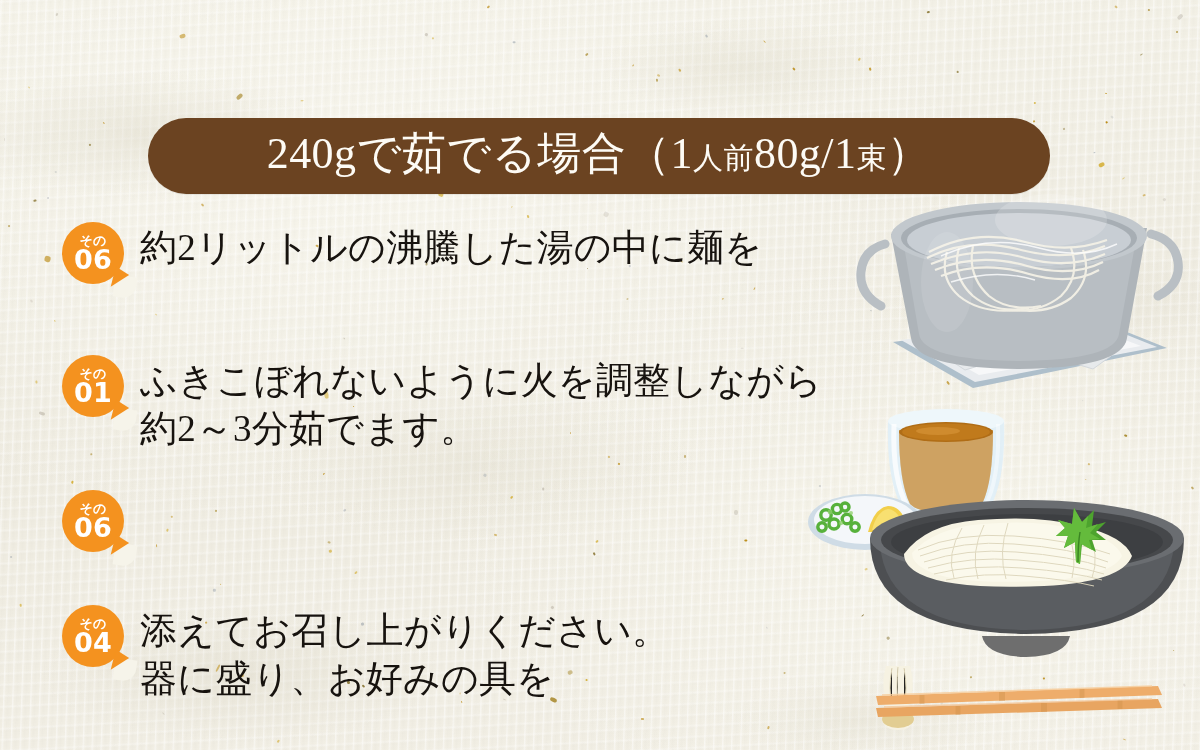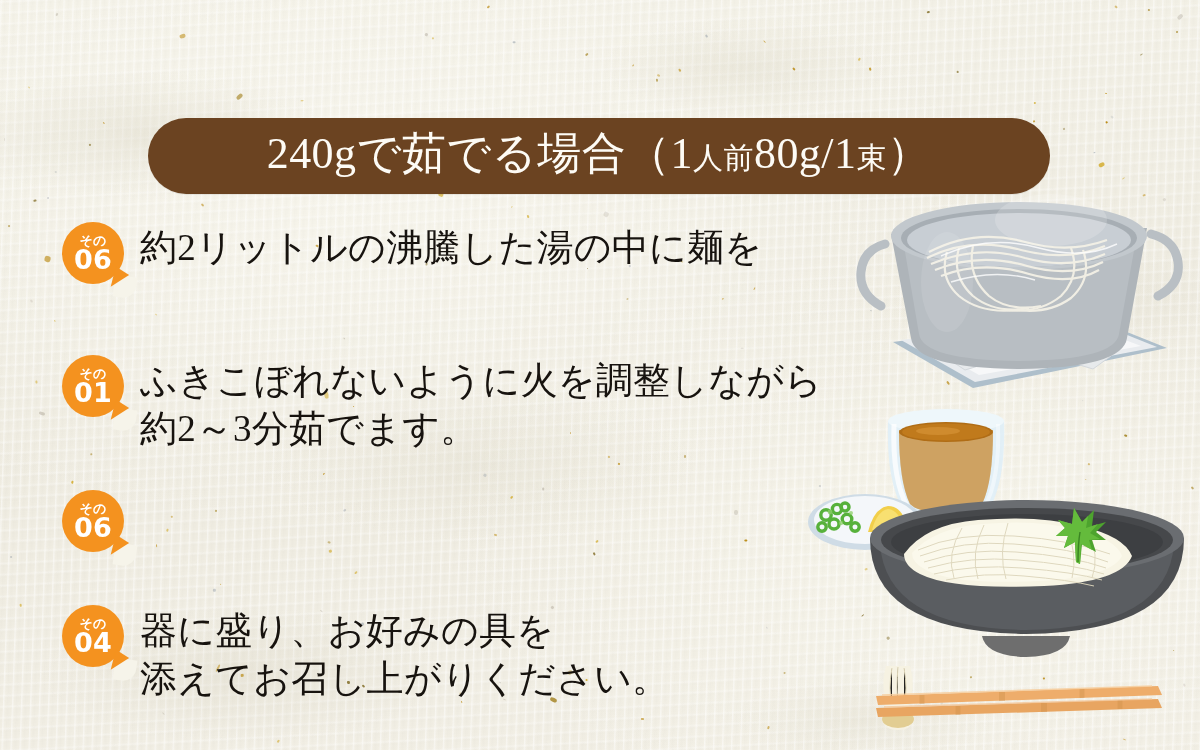--- a/index.html
+++ b/index.html
@@ -528,19 +528,19 @@
       <div class="step" style="position: absolute; top: 383px; left: 0px;">
         <div class="step-badge">
           <div class="tail-white"></div>
           <div class="bubble">
             <div class="badge-sono">その</div>
             <div class="badge-num">04</div>
           </div>
           <div class="tail"></div>
         </div>
         <div class="step-text">
+          <span class="ln">添えてお召し上がりください。</span>
           <span class="ln">器に盛り、お好みの具を</span>
-          <span class="ln">添えてお召し上がりください。</span>
         </div>
       </div>
     </div>
 
 </div>
 
 </body></html>

